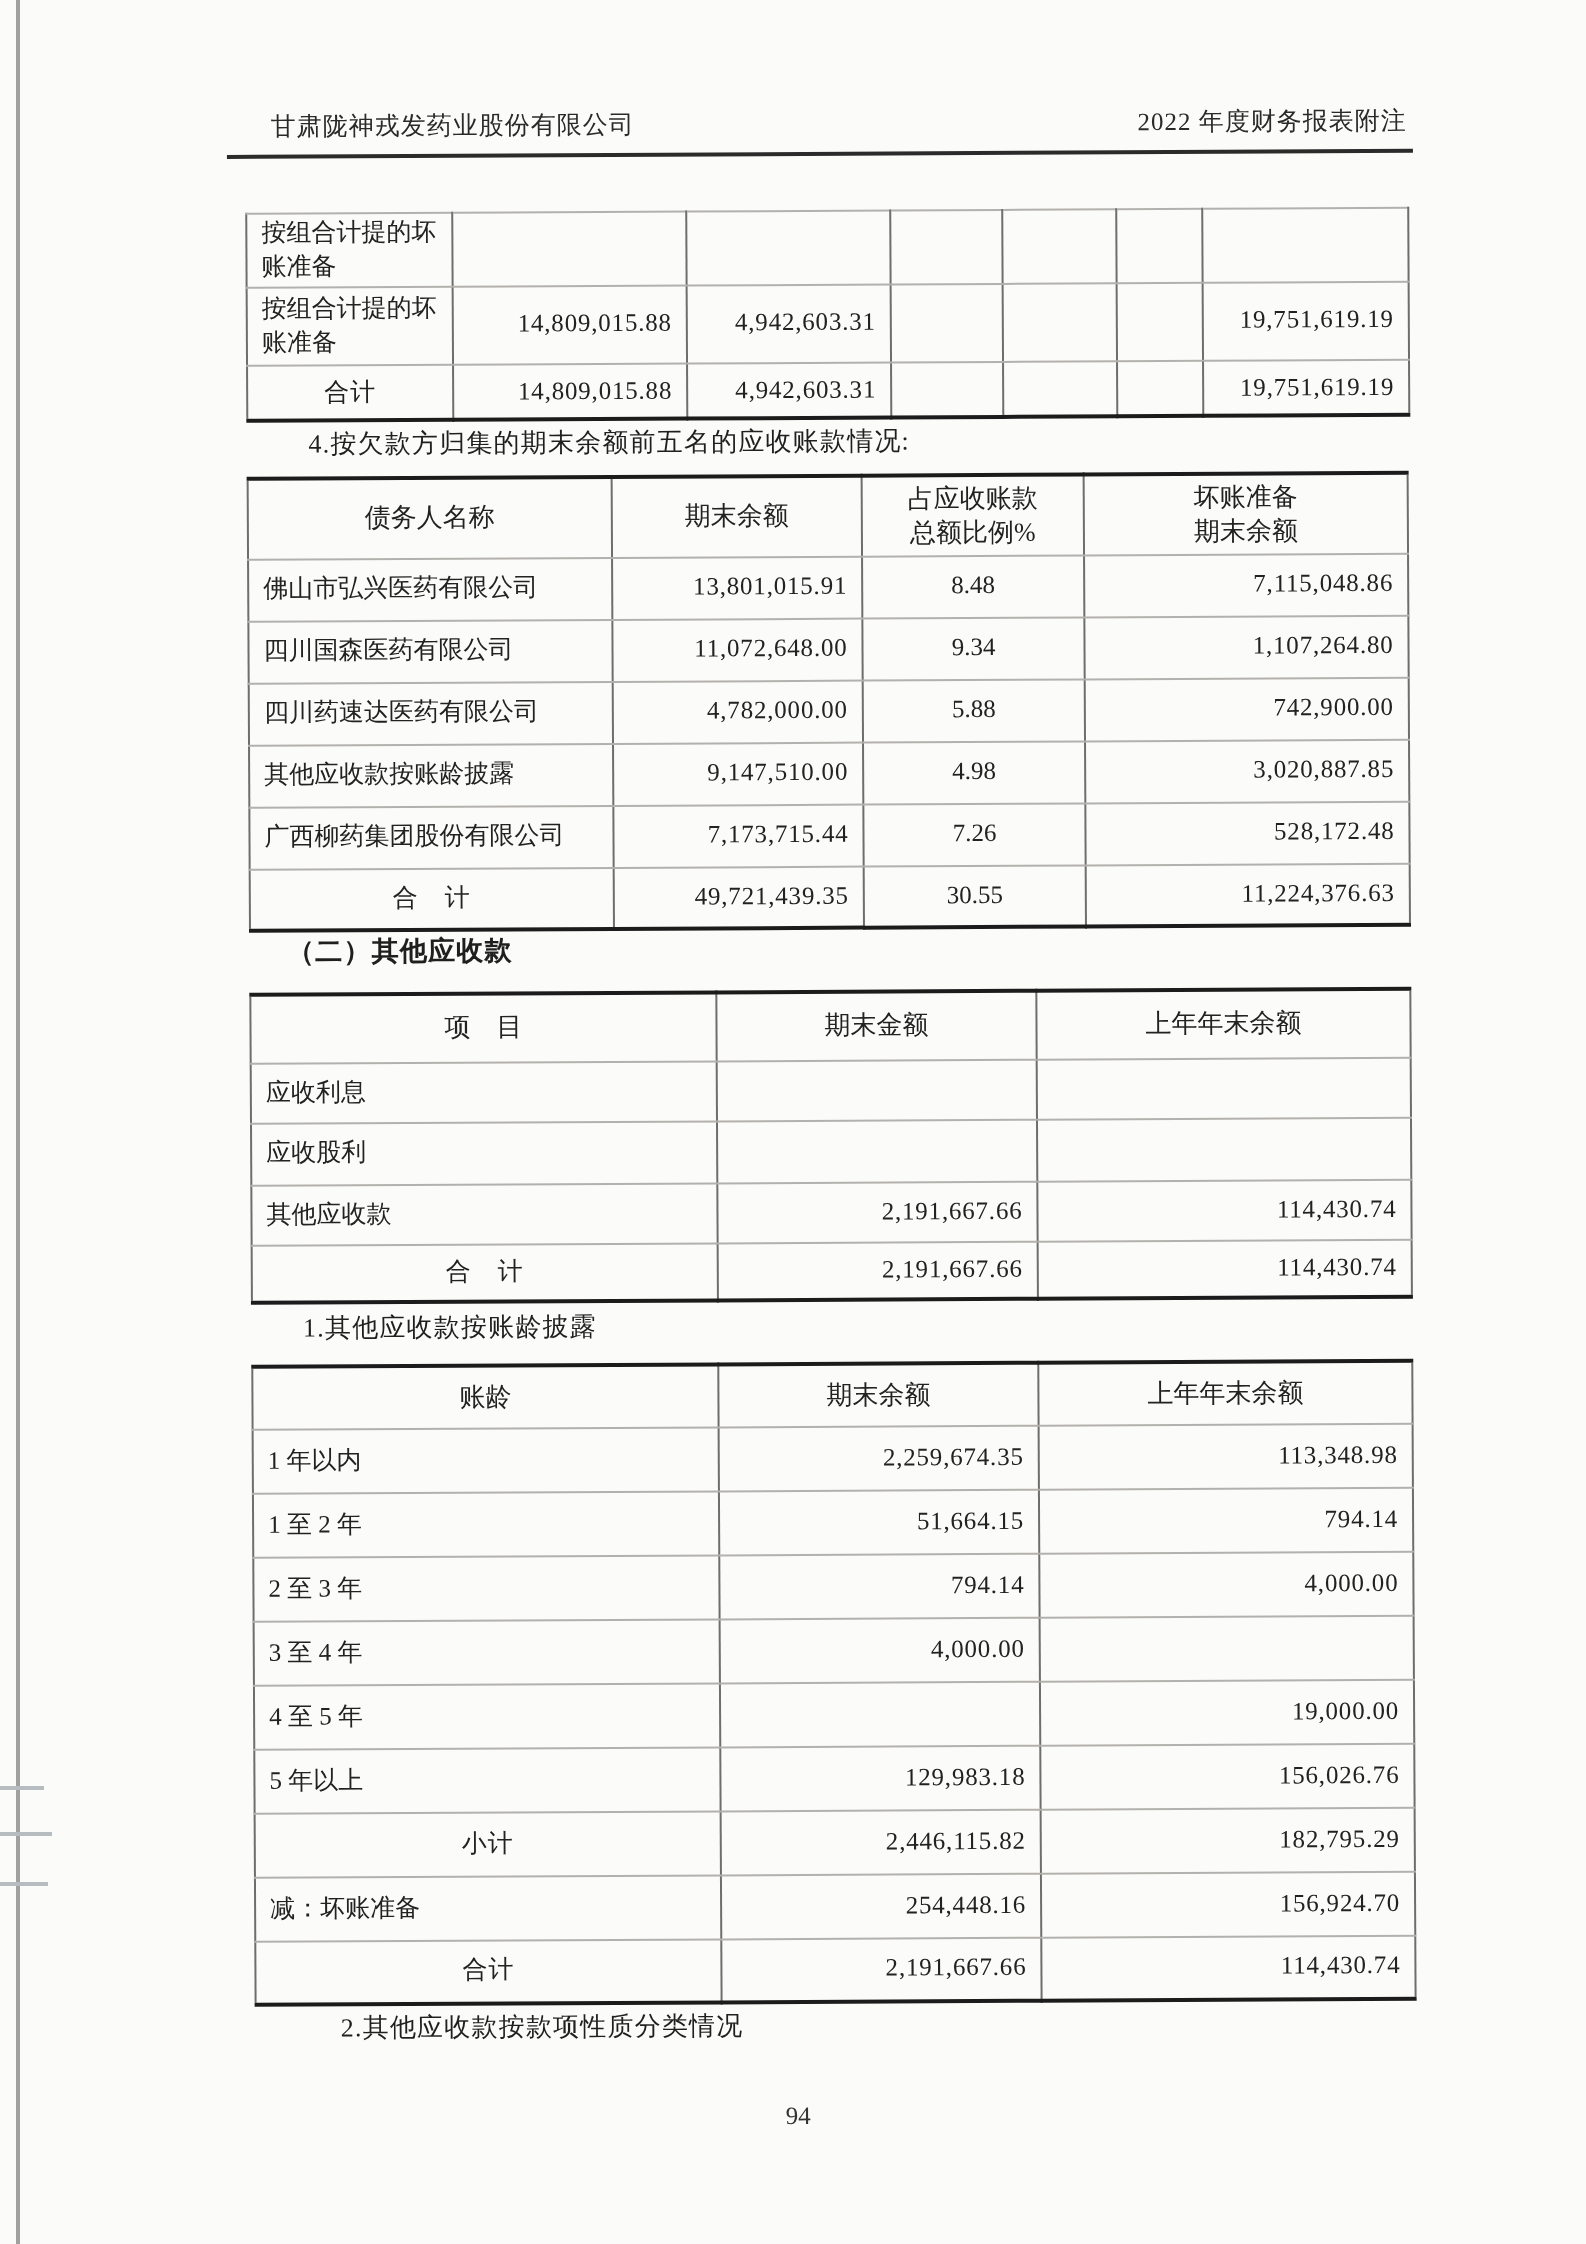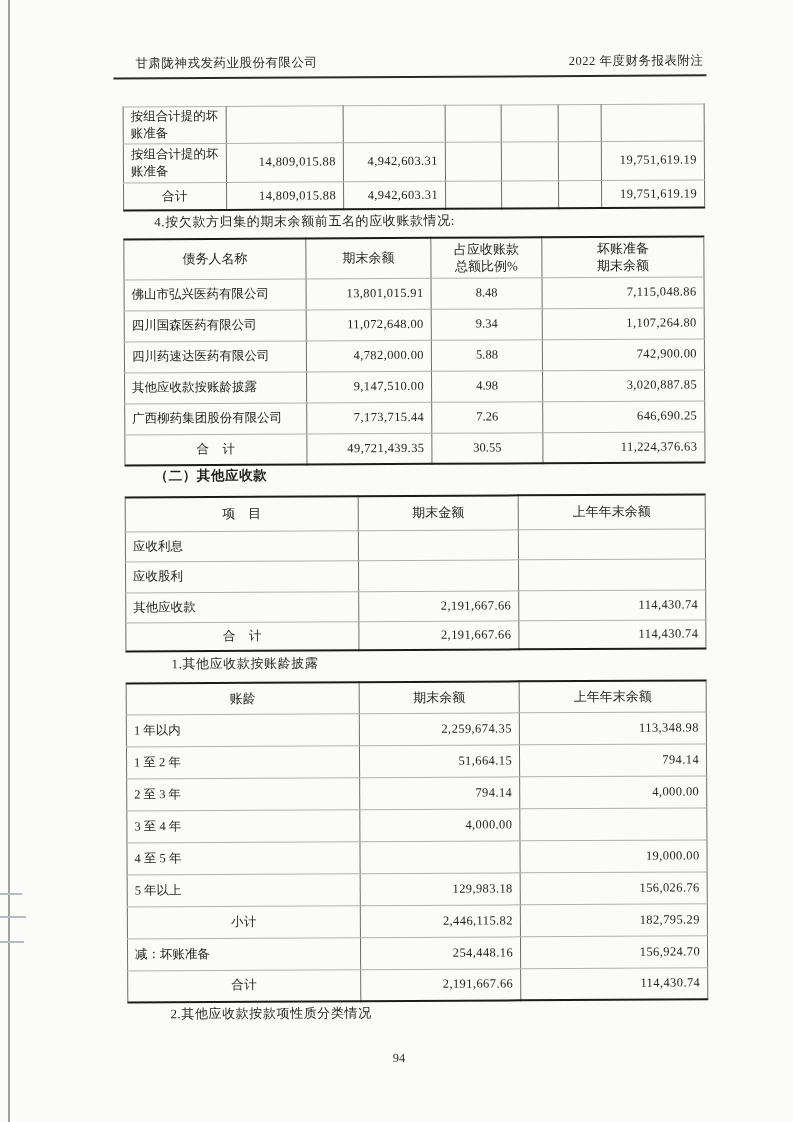--- a/index.html
+++ b/index.html
@@ -29,22 +29,22 @@
   .ctr{text-align:center;}
   .cjk{font-size:13px;letter-spacing:.5px;}
 
   table.t1{top:105px;border-top:1.2px solid #8a8a8a;}
   table.t2{top:237px;}
   table.t3{top:495px;}
   table.t4{top:681px;}
 
   .note{position:absolute;font-size:13px;letter-spacing:.6px;color:#1f1f1f;white-space:nowrap;}
   .note-top5{top:212px;left:156px;}
-  .note-other{top:466px;left:155px;font-weight:bold;font-size:13.5px;}
-  .note-aging{top:654px;left:171px;}
+  .note-other{top:466px;left:144px;font-weight:bold;font-size:13.5px;}
+  .note-aging{top:654px;left:151px;}
   .note-nature{top:1004px;left:168px;}
   .page-number{position:absolute;top:1051px;left:0;width:793px;text-align:center;font-size:12.5px;color:#333;}
 </style>
 </head>
 <body>
 
 <div class="scan-edge"></div>
 <div class="scan-mark" style="top:893px;width:22px;"></div>
 <div class="scan-mark" style="top:916px;width:26px;"></div>
 <div class="scan-mark" style="top:941px;width:24px;"></div>
@@ -141,21 +141,21 @@
     <tr style="height:31px;">
       <td class="lbl">其他应收款按账龄披露</td>
       <td class="num">9,147,510.00</td>
       <td class="ctr">4.98</td>
       <td class="num">3,020,887.85</td>
     </tr>
     <tr style="height:31px;">
       <td class="lbl">广西柳药集团股份有限公司</td>
       <td class="num">7,173,715.44</td>
       <td class="ctr">7.26</td>
-      <td class="num">646,690.25</td>
+      <td class="num">528,172.48</td>
     </tr>
     <tr style="height:31px;">
       <td class="ctr cjk">合　计</td>
       <td class="num">49,721,439.35</td>
       <td class="ctr">30.55</td>
       <td class="num">11,224,376.63</td>
     </tr>
   </tbody>
     </table>
 

